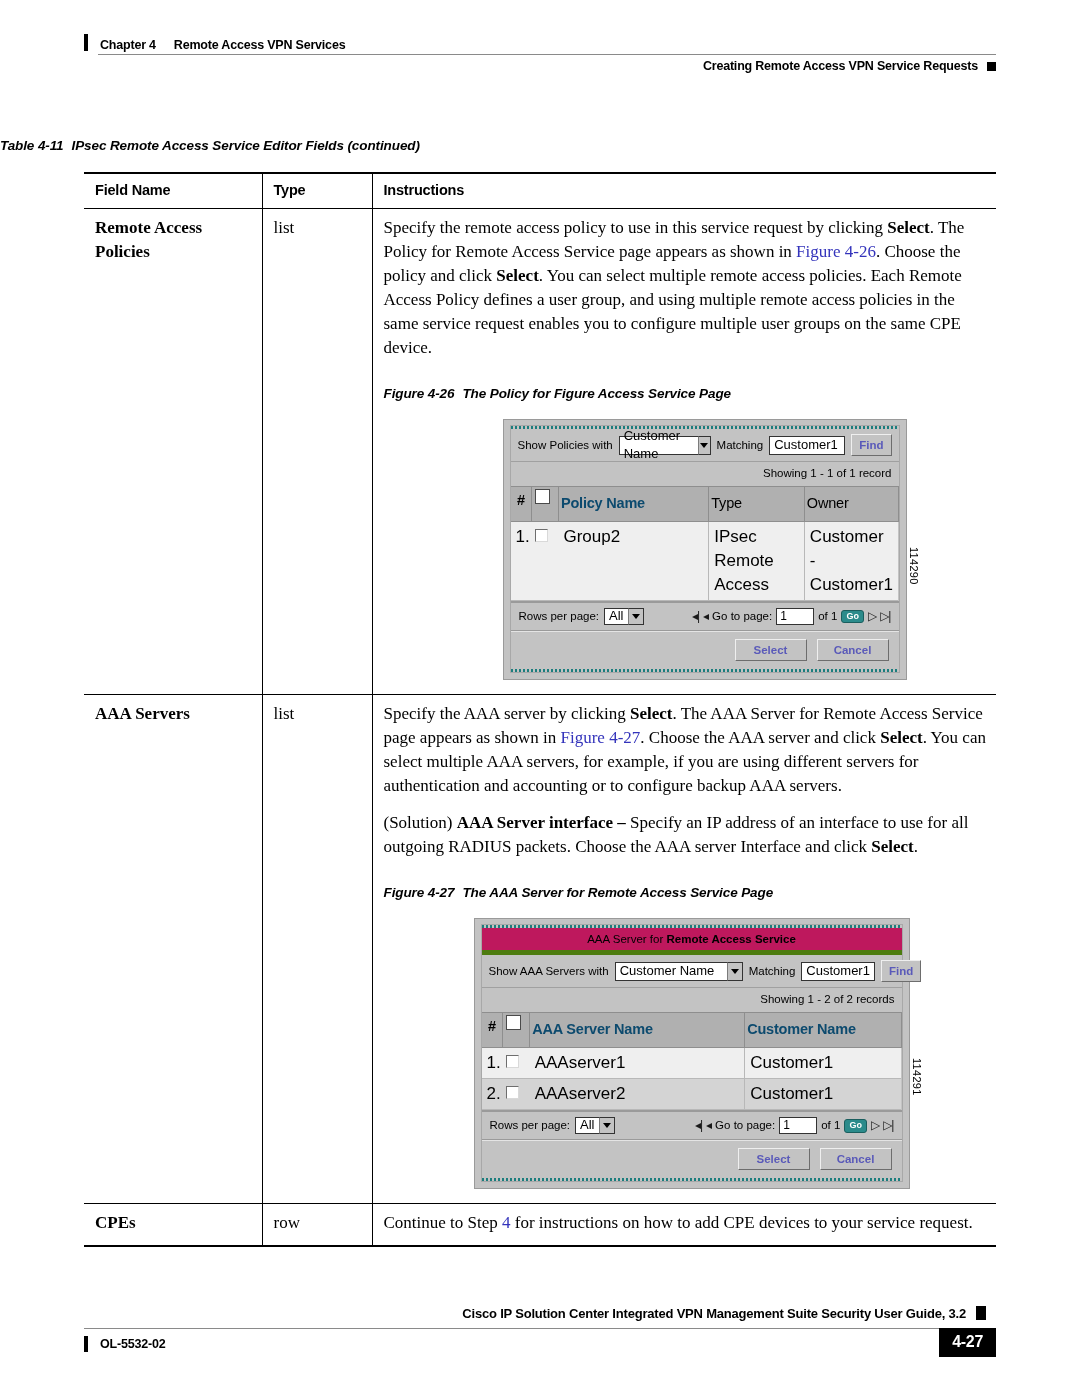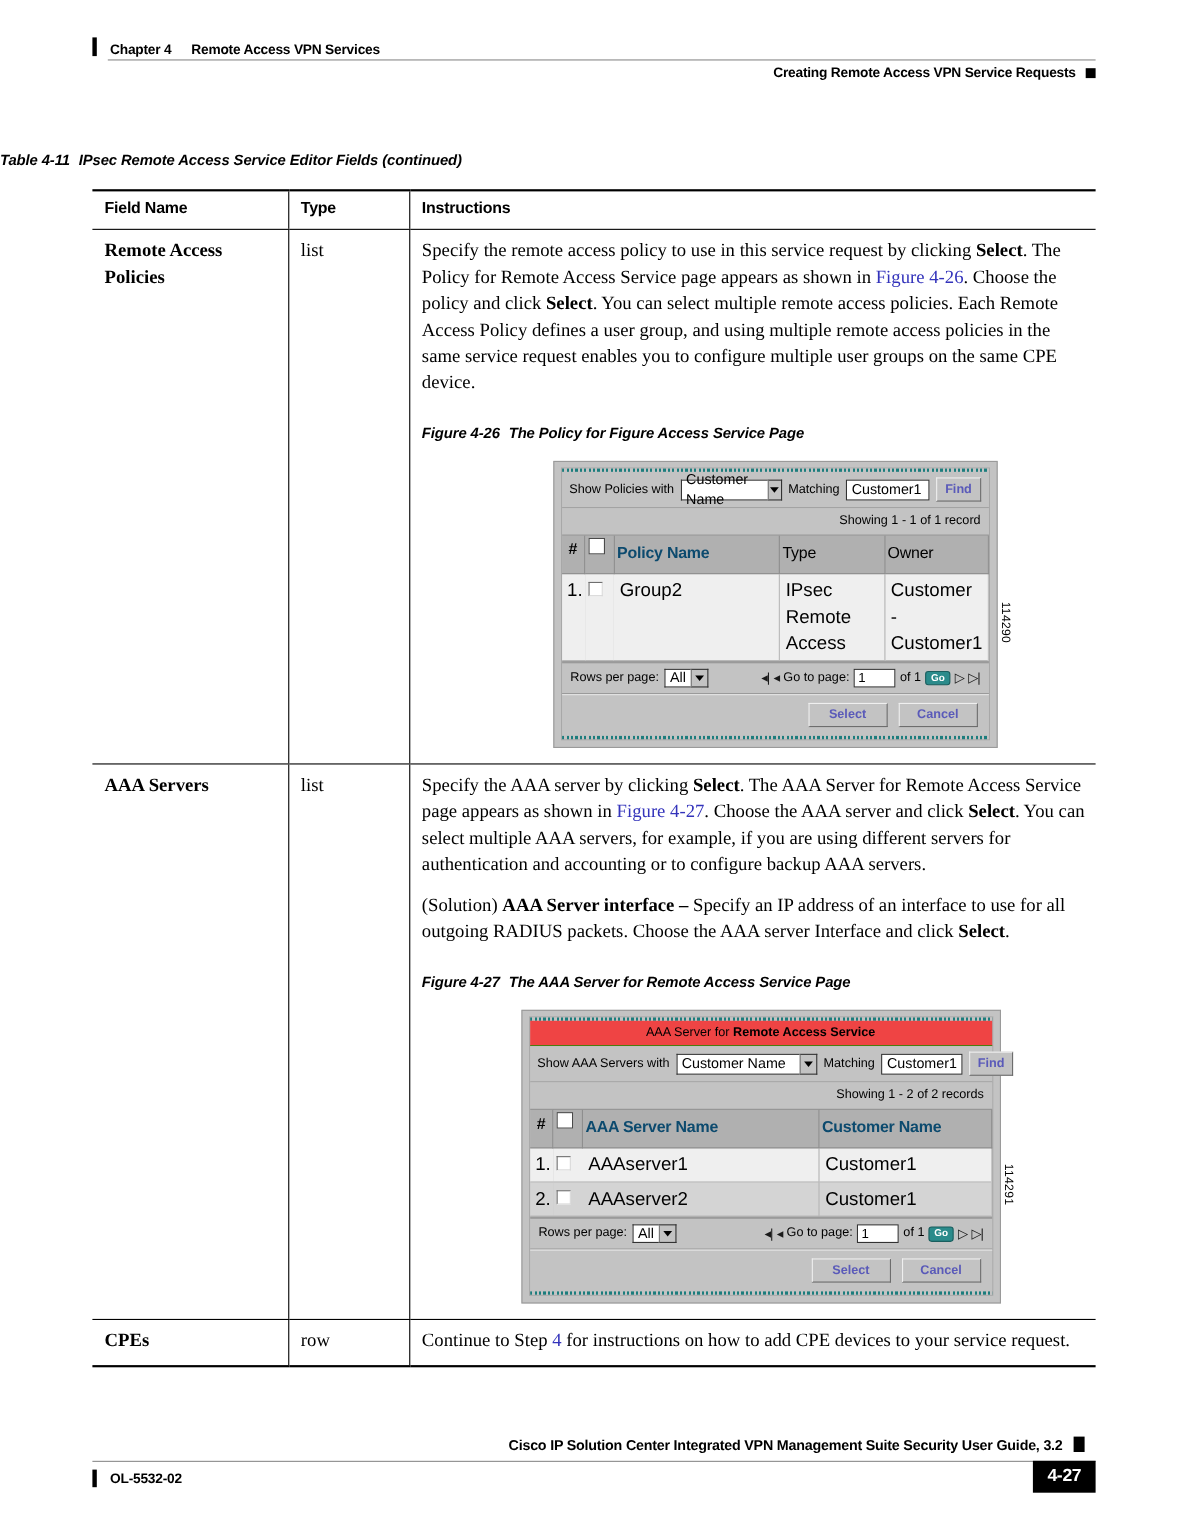--- a/index.html
+++ b/index.html
@@ -159,25 +159,25 @@
     background: #c3c3c3;
   }
   .dashrule {
     height: 3px;
     background:
       repeating-linear-gradient(to right,
         #1c7d7d 0px, #1c7d7d 2px,
         #c3c3c3 2px, #c3c3c3 4px);
   }
   .shot-title {
-    background: #ef4444;
+    background: #be185d;
     text-align: center;
     padding: 3px 0 3px 0;
     font-size: 11.5px;
-    border-bottom: 1px solid #4d7c0f;
+    border-bottom: 5px solid #4d7c0f;
   }
   .shot-title .b { font-weight: bold; }
 
   .searchbar {
     display: flex;
     align-items: center;
     background: #c3c3c3;
     padding: 5px 7px;
     gap: 6px;
     border-bottom: 1px solid #a0a0a0;

